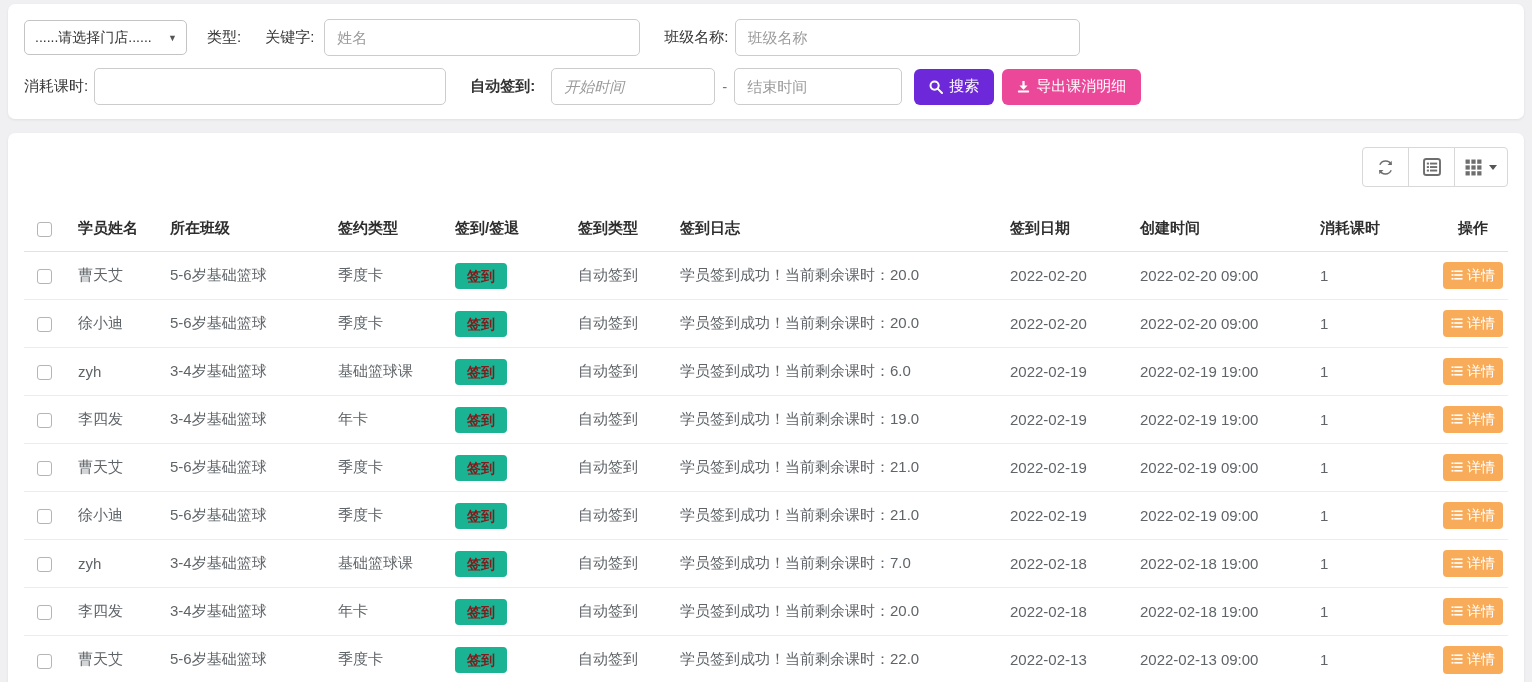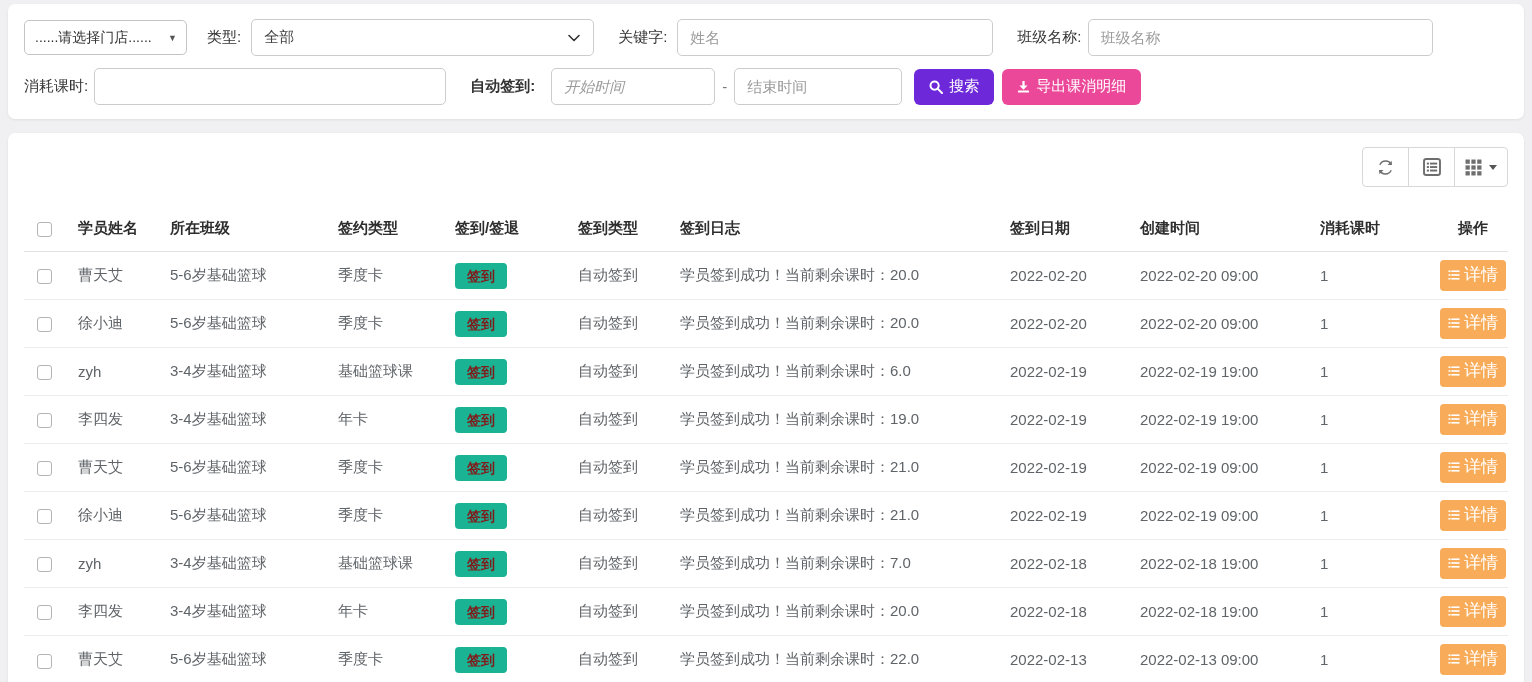--- a/index.html
+++ b/index.html
@@ -94,44 +94,36 @@
     width: 15px; height: 15px; margin: 0; accent-color: #fff;
     border: 1px solid #b5b5b5; appearance: none; border-radius: 3px;
     background: #fff; cursor: pointer; display: inline-block; vertical-align: middle;
   }
   .badge-checkin {
     display: inline-block; background: #1ab394; color: #7f1d1d; font-weight: bold;
     font-size: 14px; padding: 6px 12px; border-radius: 4px; line-height: 1;
   }
   .btn-detail {
     background: #f8ac59; color: #fff; border: none; border-radius: 4px;
-    font-size: 17px; font-family: inherit; padding: 5px 8px 6px;
+    font-size: 14px; font-family: inherit; padding: 5px 8px 6px;
     display: inline-flex; align-items: center; gap: 4px; cursor: pointer;
     line-height: 1.2;
   }
   svg { display: block; }
 </style>
 </head>
 <body>
 
 <section class="panel filter-panel">
   <div class="filter-row">
     <div class="store-select">
       <span>......请选择门店......</span>
       <span class="tri">▼</span>
     </div>
     <span class="flabel ml20">类型:</span>
-    <div class="fake-select ml10" style="width:343px">
-      <span>全部</span>
-      <span class="chev">
-        <svg width="14" height="14" viewBox="0 0 14 14">
-            <polyline points="2,4.5 7,9.5 12,4.5" fill="none" stroke="#333" stroke-width="1.6" stroke-linecap="round" stroke-linejoin="round"></polyline>
-          </svg>
-      </span>
-    </div>
     <span class="flabel ml24">关键字:</span>
     <input class="form-control ml10" style="width: 316px;" placeholder="姓名">
     <span class="flabel ml24">班级名称:</span>
     <input class="form-control ml6" style="width: 345px;" placeholder="班级名称">
   </div>
 
   <div class="filter-row">
     <span class="flabel">消耗课时:</span>
     <input class="form-control ml6" style="width: 352px;">
     <span class="flabel bold ml24">自动签到:</span>

